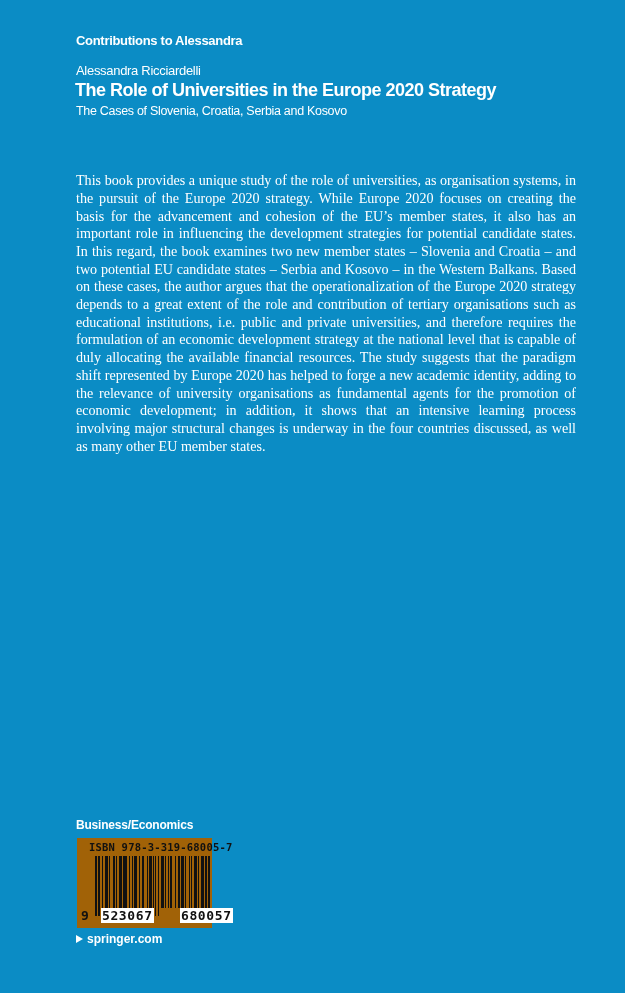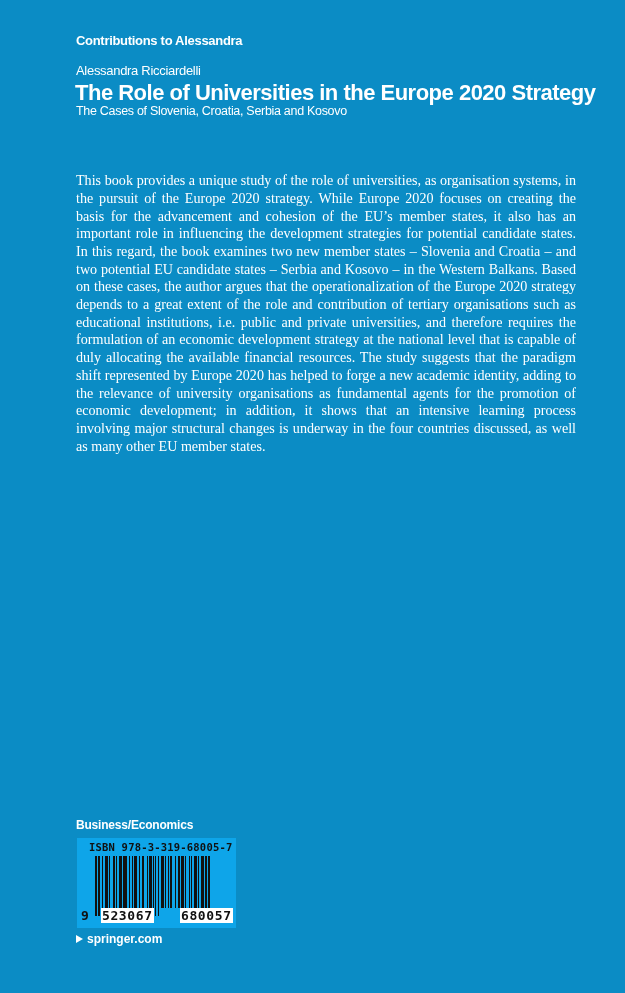--- a/index.html
+++ b/index.html
@@ -30,21 +30,21 @@
       font-family: "Liberation Sans", sans-serif;
       font-size: 13px;
       letter-spacing: -0.3px;
     }
     .title {
       position: absolute;
       left: 75px;
       top: 80px;
       font-family: "Liberation Sans", sans-serif;
       font-weight: bold;
-      font-size: 22px;
+      font-size: 18px;
       letter-spacing: -0.5px;
       white-space: nowrap;
     }
     .subtitle {
       position: absolute;
       left: 76px;
       top: 104px;
       font-family: "Liberation Sans", sans-serif;
       font-size: 12.5px;
       letter-spacing: -0.3px;
@@ -66,23 +66,23 @@
       top: 818px;
       font-family: Liberation Sans, sans-serif;
       font-weight: bold;
       font-size: 12px;
       letter-spacing: -0.2px;
     }
     .barcode-box {
       position: absolute;
       left: 77px;
       top: 838px;
-      width: 159px;
+      width: 135px;
       height: 90px;
-      background: #0ea5e9;
+      background: #a16207;
       color: #111;
     }
     .isbn-text {
       position: absolute;
       left: 12px;
       top: 3px;
       font-family: "DejaVu Sans Mono", monospace;
       font-size: 10.5px;
       font-weight: bold;
       letter-spacing: 0.2px;

